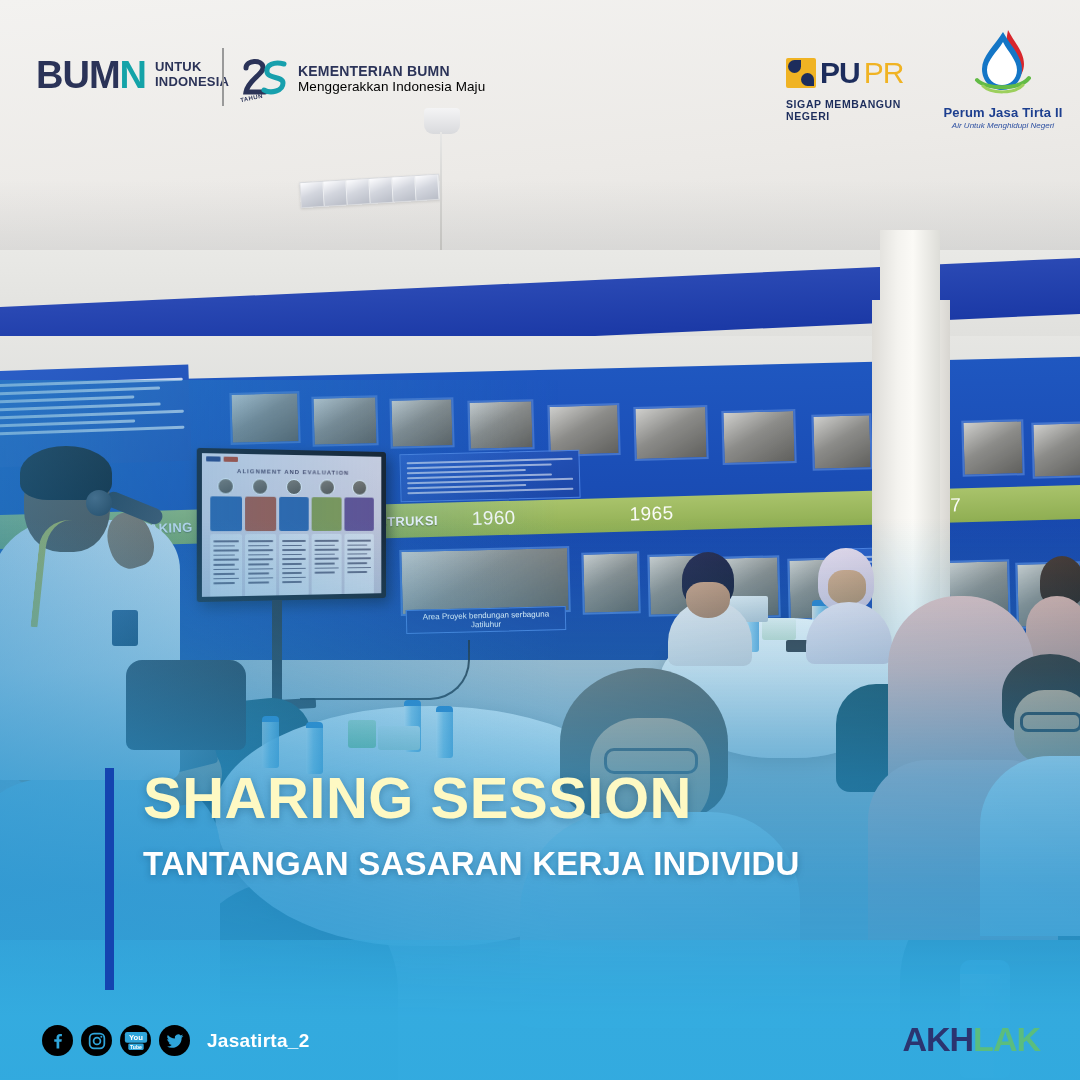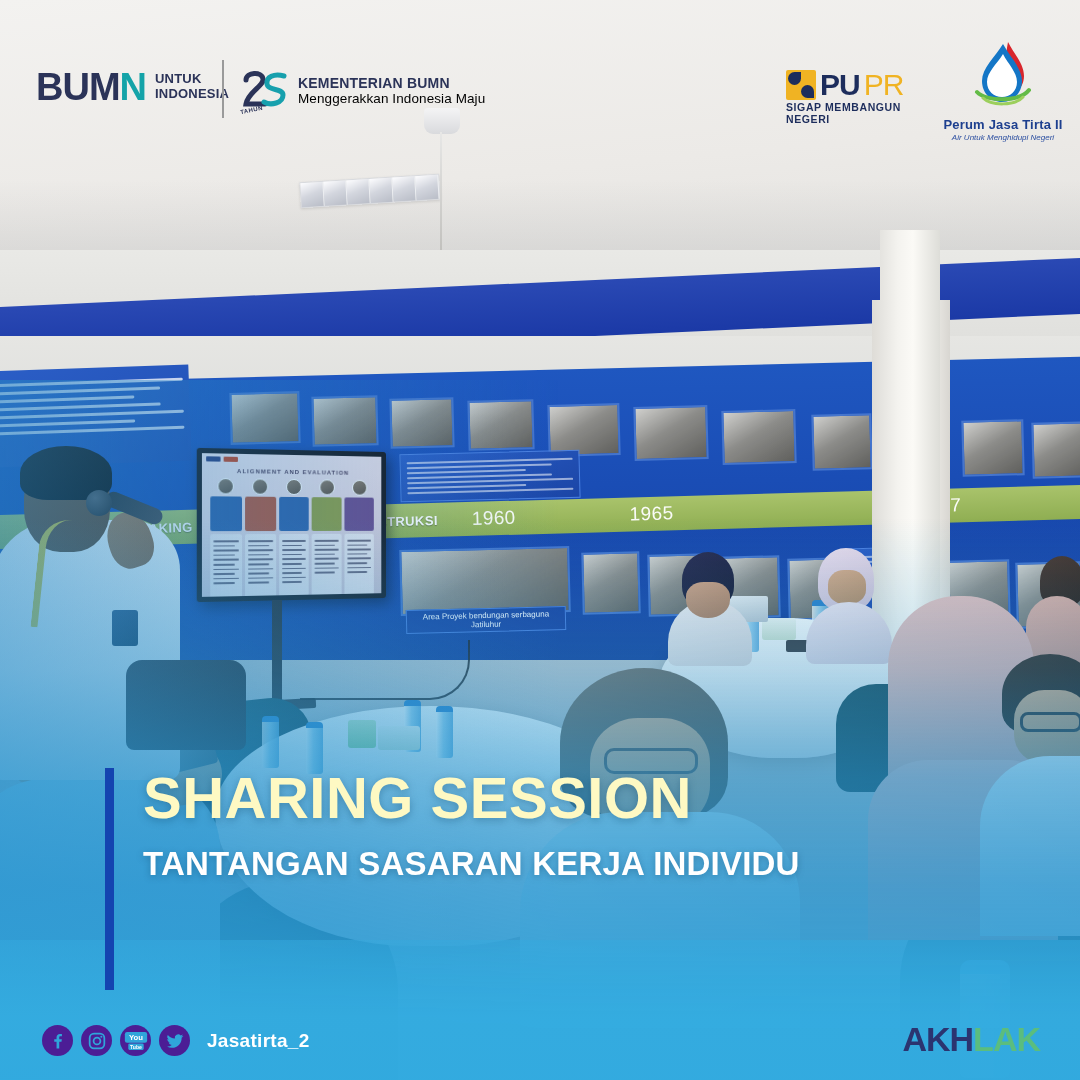--- a/index.html
+++ b/index.html
@@ -158,21 +158,21 @@
       rgba(45,155,212,.62) 72%,
       rgba(42,152,211,.80) 82%,
       rgba(45,158,214,.90) 92%,
       rgba(48,163,217,.94) 100%);}
   .tint-left{position:absolute;left:0;top:380px;width:560px;height:700px;
     background:linear-gradient(90deg,rgba(40,135,195,.55) 0%,rgba(40,135,195,.25) 55%,rgba(40,135,195,0) 100%);}
   .tint-bottom{position:absolute;left:0;top:940px;width:1080px;height:140px;
     background:linear-gradient(180deg,rgba(52,169,222,.55),rgba(52,172,224,.92) 55%,rgba(50,170,223,.96));}
 
   
-  .header{position:absolute;left:0;top:12px;width:862px;height:150px;z-index:30;}
+  .header{position:absolute;left:0;top:0;width:862px;height:150px;z-index:30;}
   .logo-bumn{position:absolute;left:36px;top:56px;display:flex;align-items:center;gap:9px;}
   .bumn-mark{font-size:38px;font-weight:700;letter-spacing:-1px;line-height:1;}
   .bumn-mark .b1{color:#2b3358;}
   .bumn-mark .b2{color:#14a3a8;}
   .bumn-sub{font-size:13px;font-weight:700;color:#2b3358;line-height:1.12;letter-spacing:.2px;}
   .divider{position:absolute;left:222px;top:48px;width:2px;height:58px;background:#9a9a9a;}
   .logo-kem{position:absolute;left:240px;top:56px;display:flex;align-items:center;gap:10px;}
   .kem-25{position:relative;width:48px;height:44px;}
   .kem-25 svg{position:absolute;left:0;top:0;}
   .kem-25 .tahun{position:absolute;left:0;bottom:-1px;font-size:6px;font-weight:700;
@@ -182,39 +182,39 @@
 
   .logo-pupr{position:absolute;left:786px;top:58px;}
   .pupr-row{display:flex;gap:4px;}
   .pupr-icon{width:30px;height:30px;background:#f0b323;position:relative;border-radius:2px;}
   .pupr-icon::before{content:"";position:absolute;left:2px;top:2px;width:13px;height:13px;
     background:#1d2d5c;border-radius:50% 0 50% 50%;}
   .pupr-icon::after{content:"";position:absolute;right:2px;bottom:2px;width:13px;height:13px;
     background:#1d2d5c;border-radius:50% 50% 0 50%;}
   .pupr-pu{font-size:30px;font-weight:800;color:#1d2d5c;line-height:1;letter-spacing:-1px;}
   .pupr-pr{font-size:30px;font-weight:400;color:#f0b323;line-height:1;letter-spacing:-1px;}
-  .pupr-tag{font-size:10.5px;font-weight:700;color:#1d2d5c;letter-spacing:.6px;margin-top:1px;}
+  .pupr-tag{font-size:10.5px;font-weight:700;color:#1d2d5c;letter-spacing:.6px;margin-top:10px;}
 
   .logo-pjt{position:absolute;left:938px;top:28px;width:130px;text-align:center;}
   .pjt-drop{position:relative;width:58px;height:74px;margin:0 auto;}
   .pjt-name{font-size:13px;font-weight:700;color:#1d3f8f;margin-top:3px;letter-spacing:.2px;}
   .pjt-slogan{font-size:8px;font-style:italic;color:#2b4ea0;margin-top:1px;}
 
   
   .title-wrap{position:absolute;left:105px;top:768px;z-index:30;padding-left:38px;}
   .accent-bar{position:absolute;left:0;top:0;width:9px;height:222px;background:#1444b0;}
   .t-main-line{font-size:58px;font-weight:800;color:#fef9c3;letter-spacing:.5px;line-height:1.04;
     text-shadow:0 2px 8px rgba(10,60,95,.35);}
   .t-sub{margin-top:16px;font-size:33px;font-weight:700;color:#fff;line-height:1.24;
     letter-spacing:.2px;text-shadow:0 2px 7px rgba(10,60,95,.35);}
 
   
   .footer{position:absolute;left:0;bottom:0;width:1080px;height:96px;z-index:30;}
   .social{position:absolute;left:42px;bottom:24px;display:flex;align-items:center;gap:8px;}
-  .sic{width:31px;height:31px;border-radius:50%;background:#4c1d95;
+  .sic{width:31px;height:31px;border-radius:50%;background:#000000;
     display:flex;align-items:center;justify-content:center;color:#2fa5da;}
   .sic svg{display:block;}
   .handle{margin-left:9px;font-size:19px;font-weight:700;color:#fff;letter-spacing:.3px;}
   .akhlak{position:absolute;right:40px;bottom:24px;font-size:34px;font-weight:800;
     letter-spacing:-1px;line-height:1;}
   .akhlak .a1{color:#2b3470;}
   .akhlak .a2{color:#5bbd7e;}
 </style>
 </head>
 <body>

